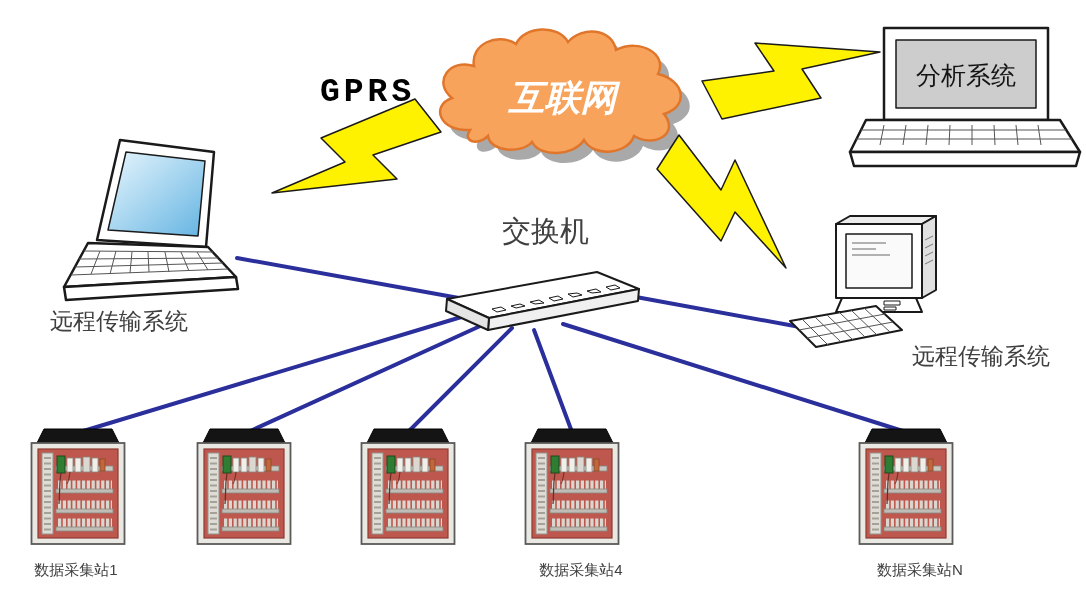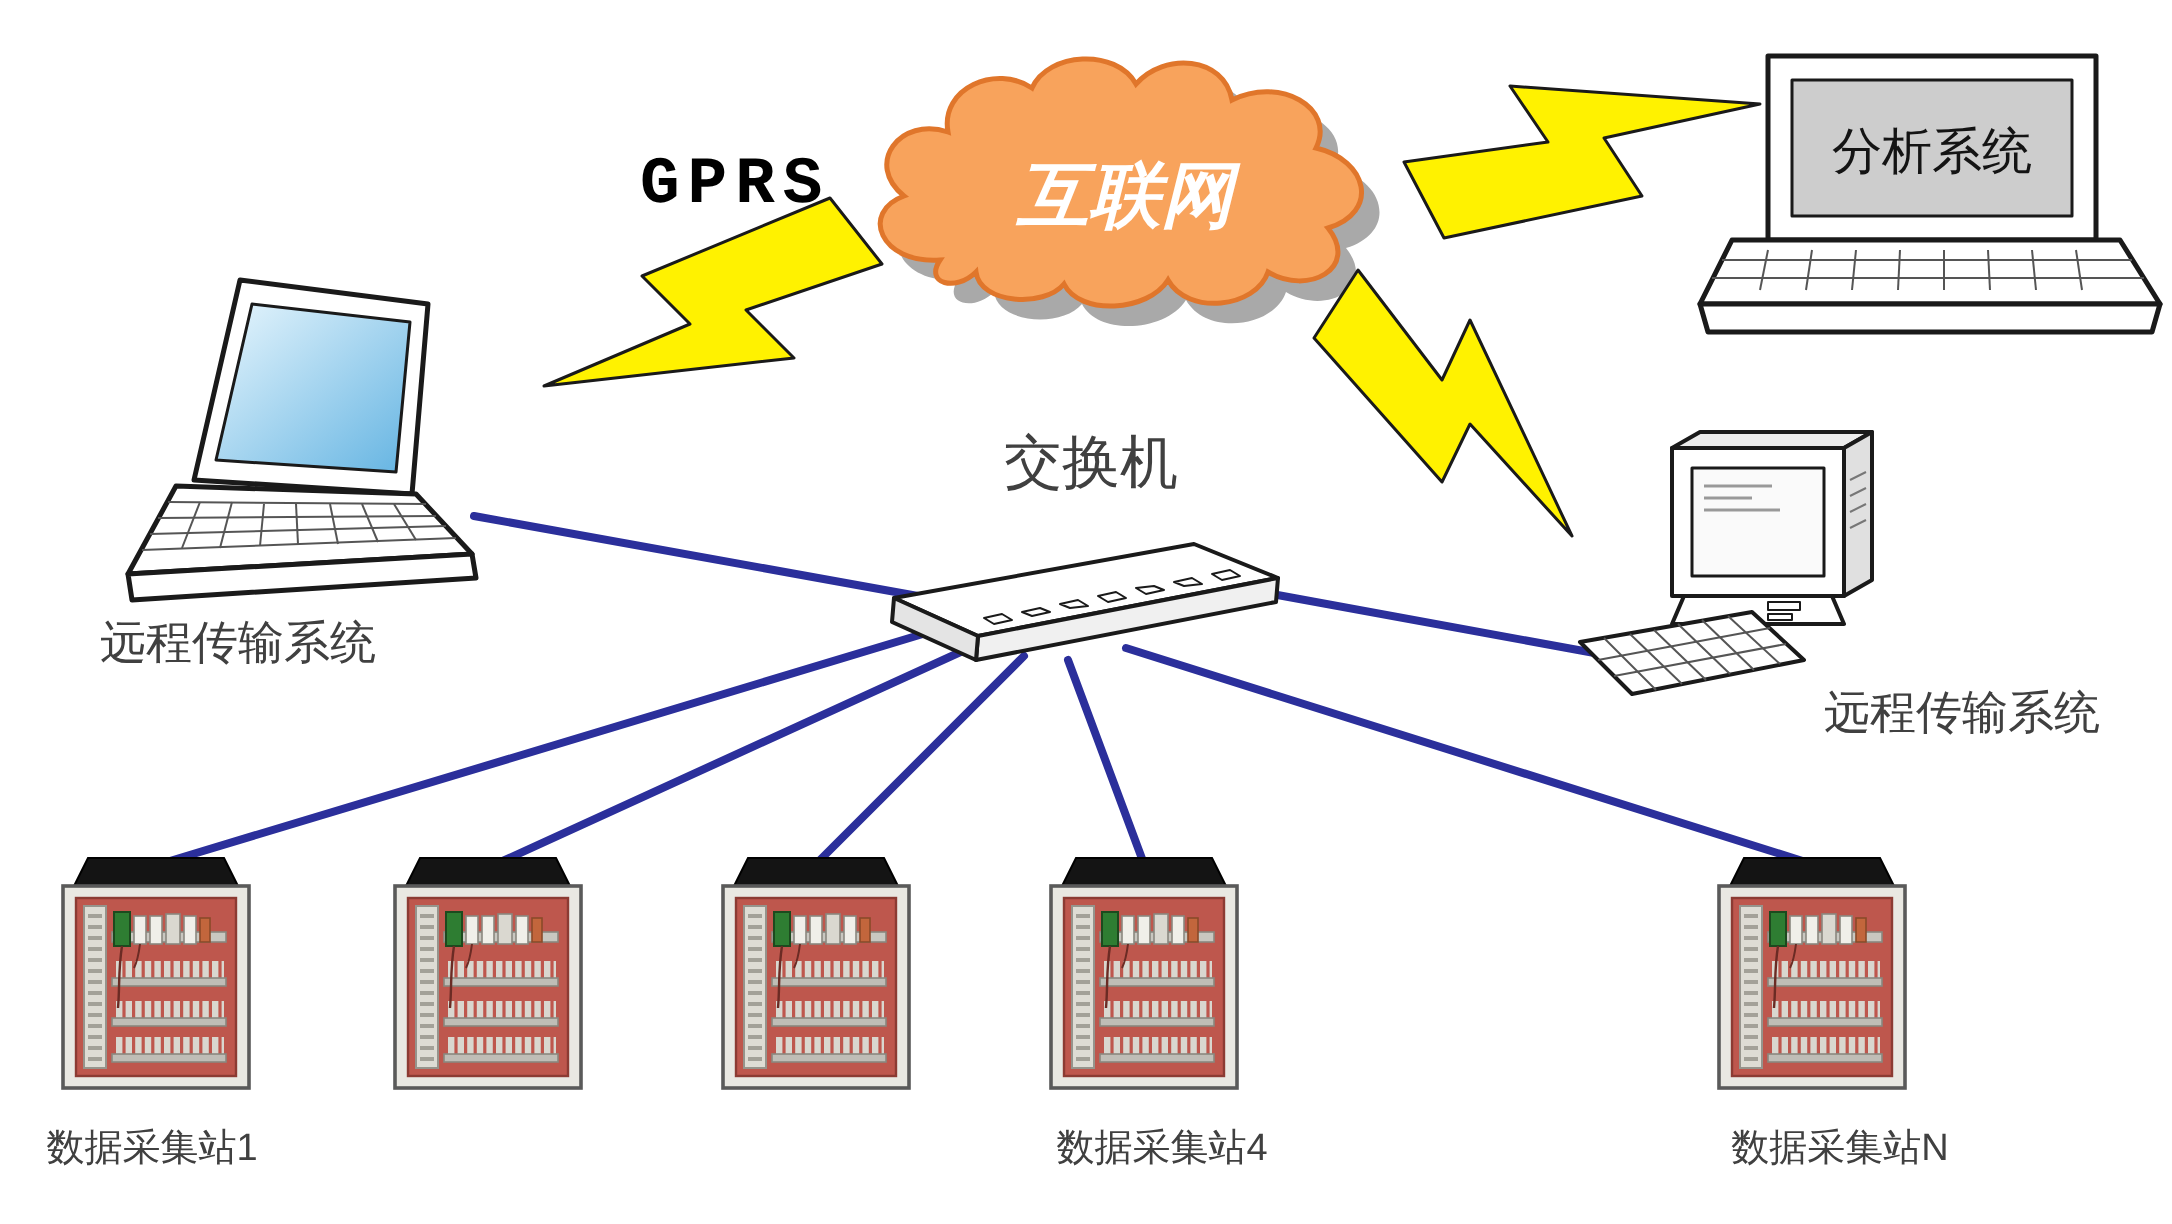--- a/index.html
+++ b/index.html
@@ -19,21 +19,21 @@
     font-weight:bold;font-size:33px;letter-spacing:4px;color:#000000;
   }
   #internet-label{
     left:480px;top:74px;width:165px;text-align:center;
     font-weight:bold;font-size:36px;color:#ffffff;font-style:italic;
   }
   #switch-label{left:468px;top:212px;width:155px;text-align:center;font-size:29px;}
   #remote-system-label{left:50px;top:306px;font-size:23px;}
   #acquisition-system-label{left:912px;top:341px;font-size:23px;}
   #analysis-system-label{left:896px;top:59px;width:140px;text-align:center;font-size:25px;color:#141414;}
-  .station-label{top:561px;width:136px;text-align:center;font-size:19px;}
+  .station-label{top:561px;width:136px;text-align:center;font-size:15px;}
   #station-label-1{left:8px;}
   #station-label-2{left:178px;}
   #station-label-3{left:343px;}
   #station-label-4{left:513px;}
   #station-label-n{left:852px;}
 </style>
 </head>
 <body>
 
 <div id="stage">

